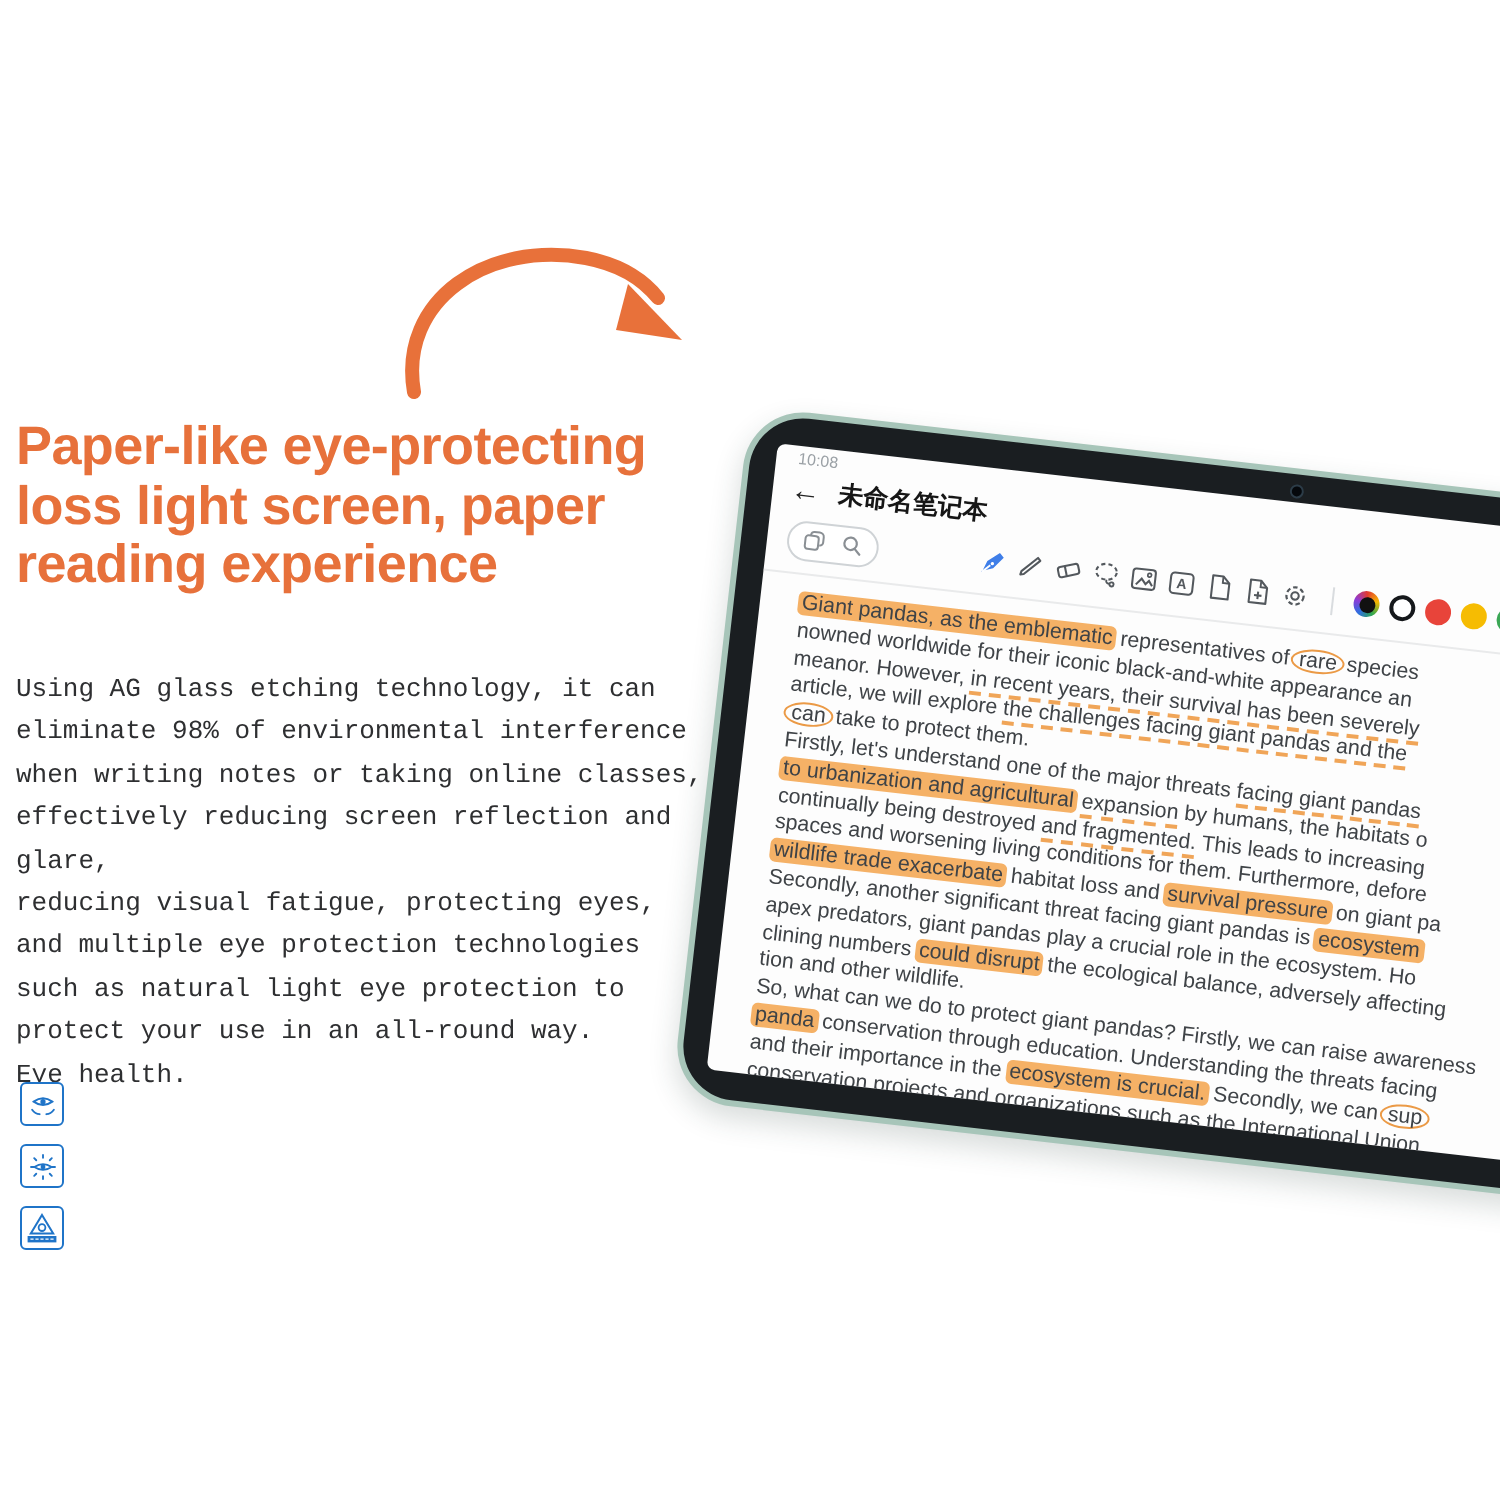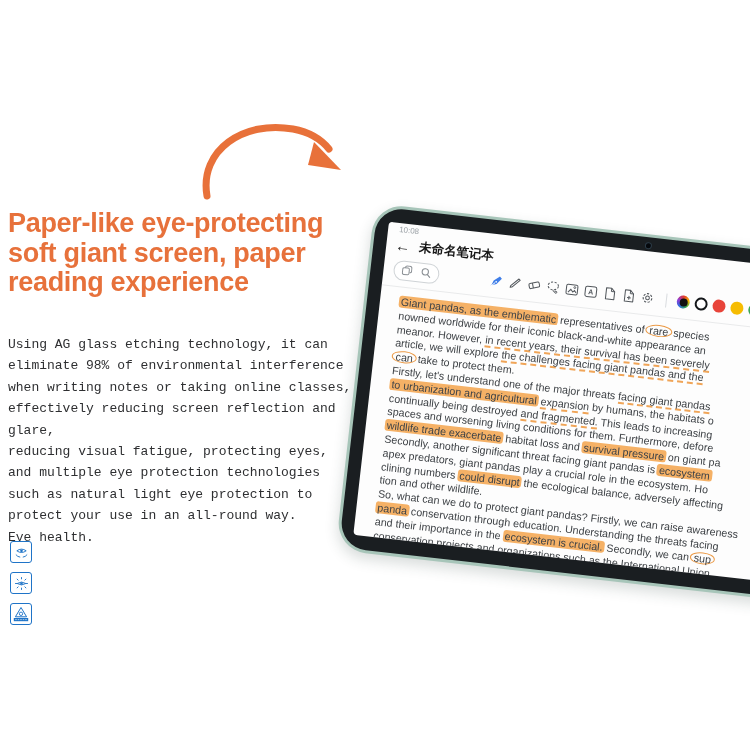--- a/index.html
+++ b/index.html
@@ -59,21 +59,21 @@
   .note{margin:8px 0 0 20px;width:620px;}
   .nline{white-space:pre;font-size:10.7px;line-height:13.8px;color:#3f4347;}
   .nline .hl{background:#F5B166;border-radius:3px;padding:0 2px;margin:0 -1px;}
   .nline .circ{display:inline-block;border:1.5px solid #EB9A46;border-radius:50%;padding:0 3px;margin:0 -2px;line-height:10px;}
   .nline .dash{border-bottom:2px dashed #F0A558;padding-bottom:0;}
 </style>
 </head>
 <body>
 
 <div class="headline">Paper-like eye-protecting
-soft giant screen, paper
+loss light screen, paper
 reading experience</div>
 <div class="body-copy">Using AG glass etching technology, it can
 eliminate 98% of environmental interference
 when writing notes or taking online classes,
 effectively reducing screen reflection and glare,
 reducing visual fatigue, protecting eyes,
 and multiple eye protection technologies
 such as natural light eye protection to
 protect your use in an all-round way.
 Eye health.</div>

